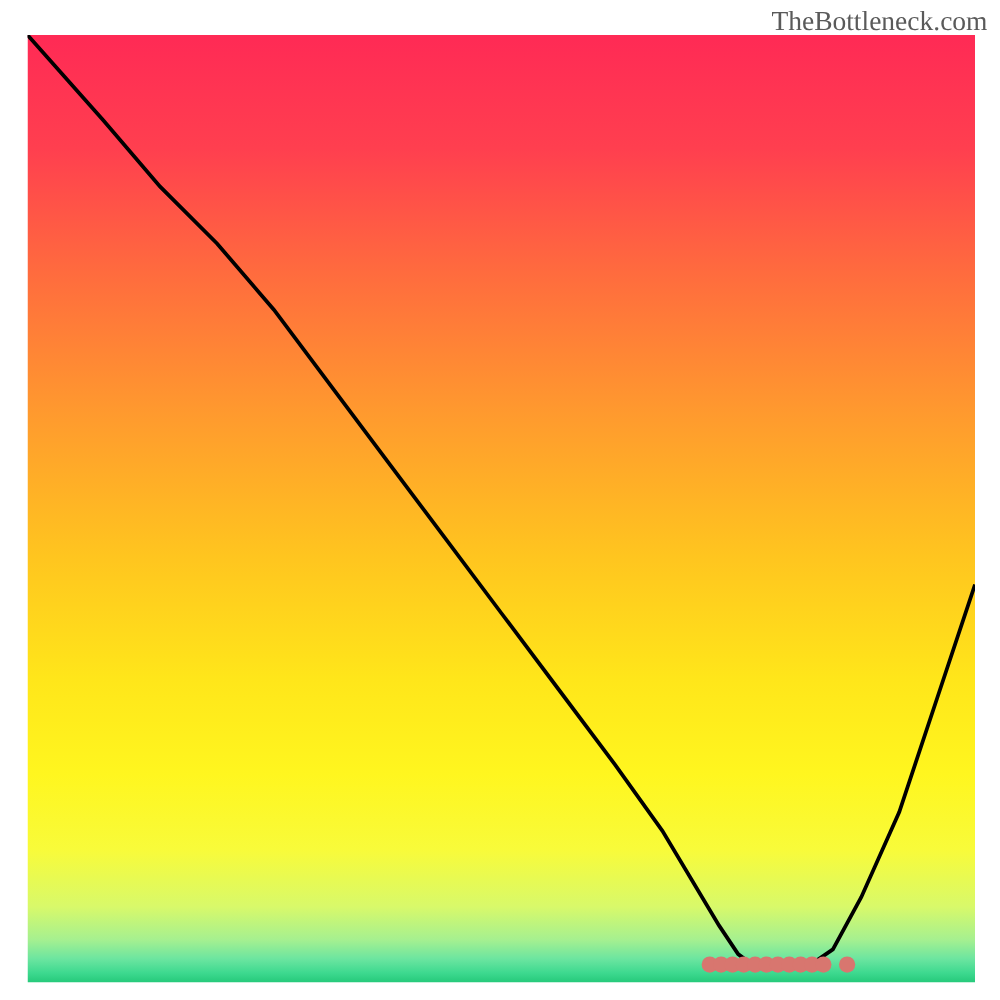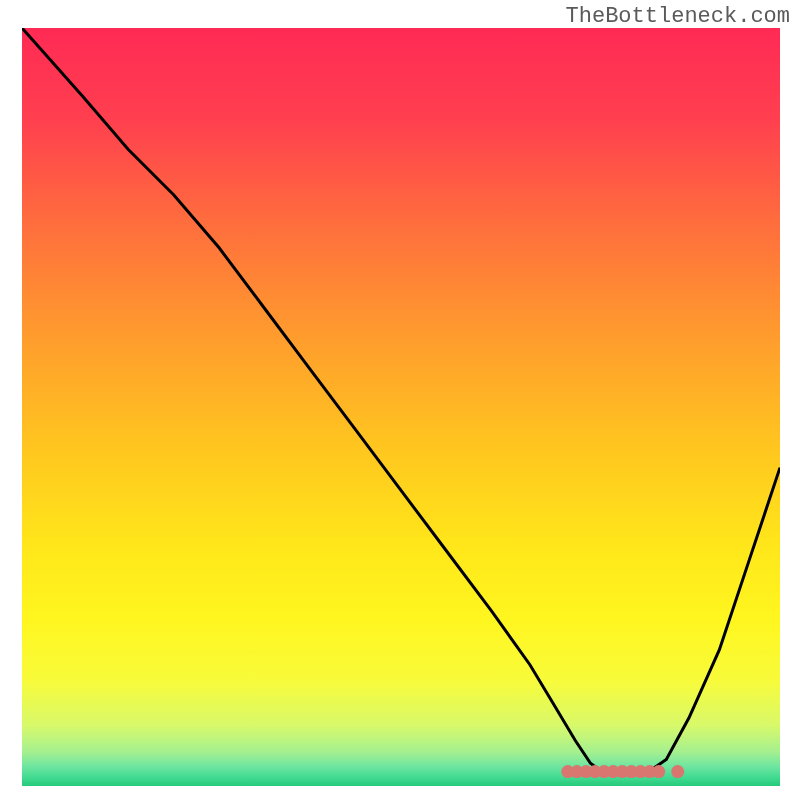--- a/index.html
+++ b/index.html
@@ -10,21 +10,21 @@
     background: #ffffff;
     font-family: Arial, sans-serif;
     position: relative;
   }
   .watermark {
     position: absolute;
     top: 4px;
     right: 10px;
     font-size: 22px;
     color: #5a5a5a;
-    font-family: Liberation Mono, monospace;
+    font-family: Liberation Serif, serif;
   }
   .plot {
     position: absolute;
     top: 28px;
     left: 22px;
     width: 758px;
     height: 758px;
   }
   svg {
     display: block;

